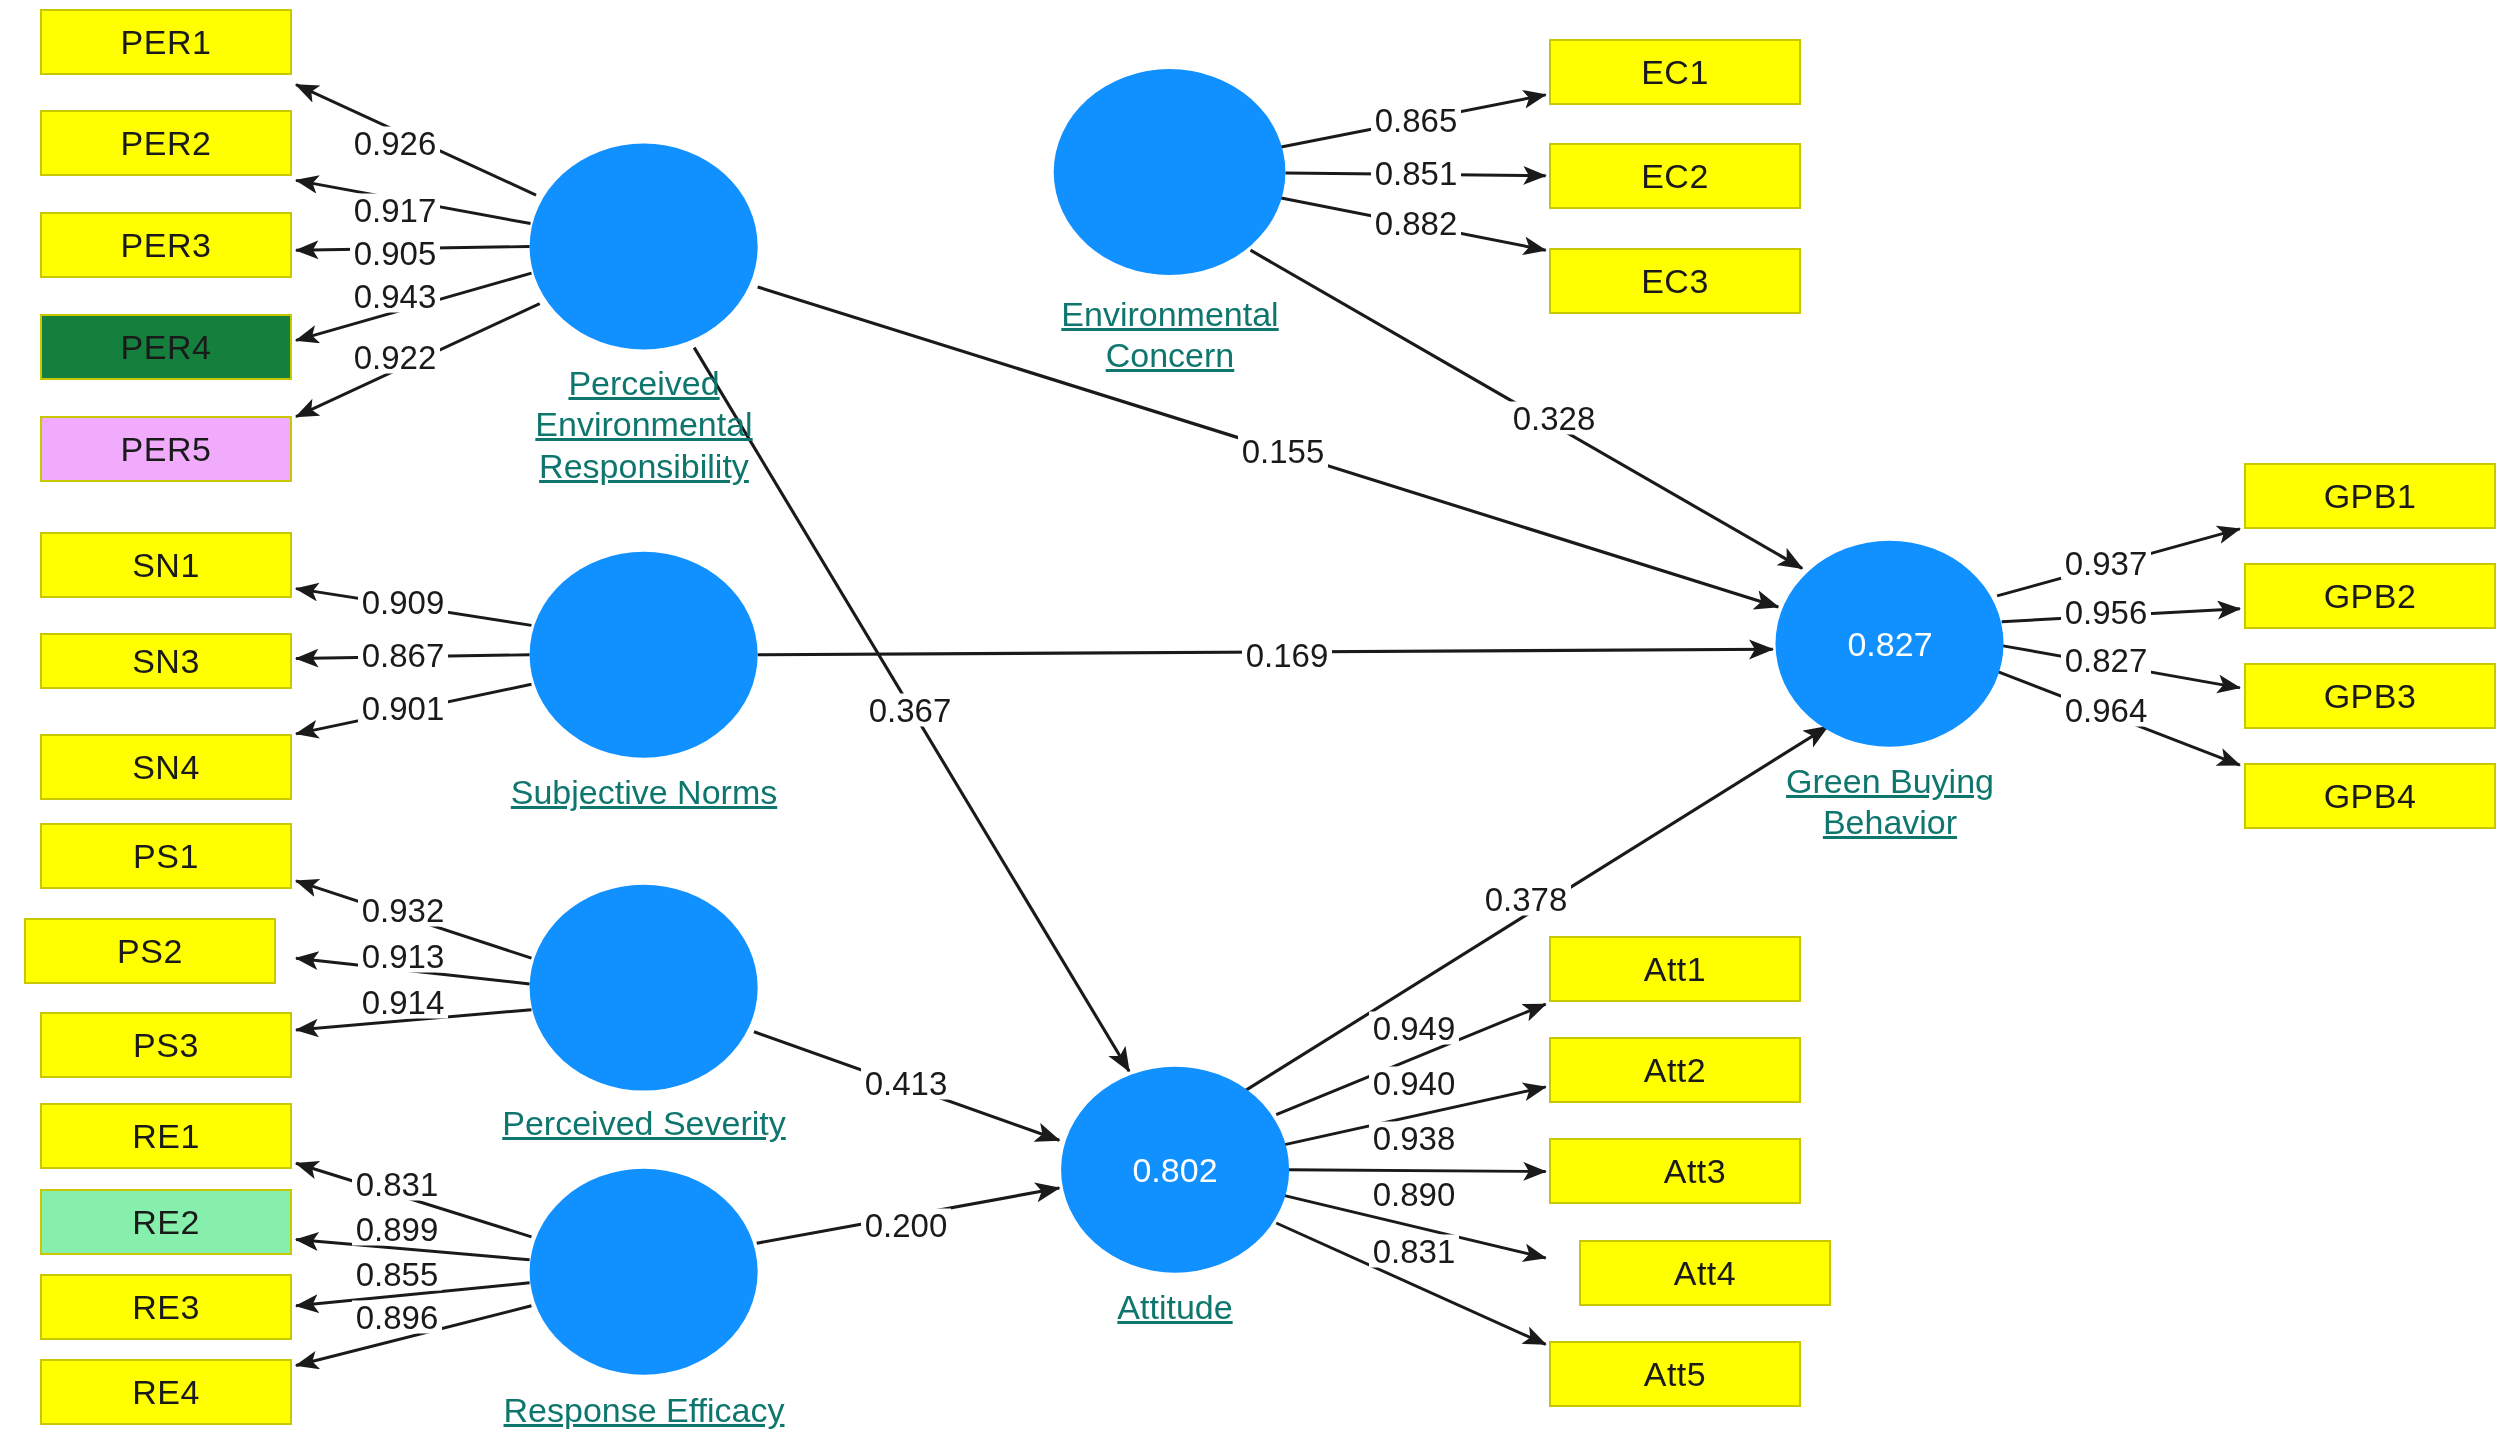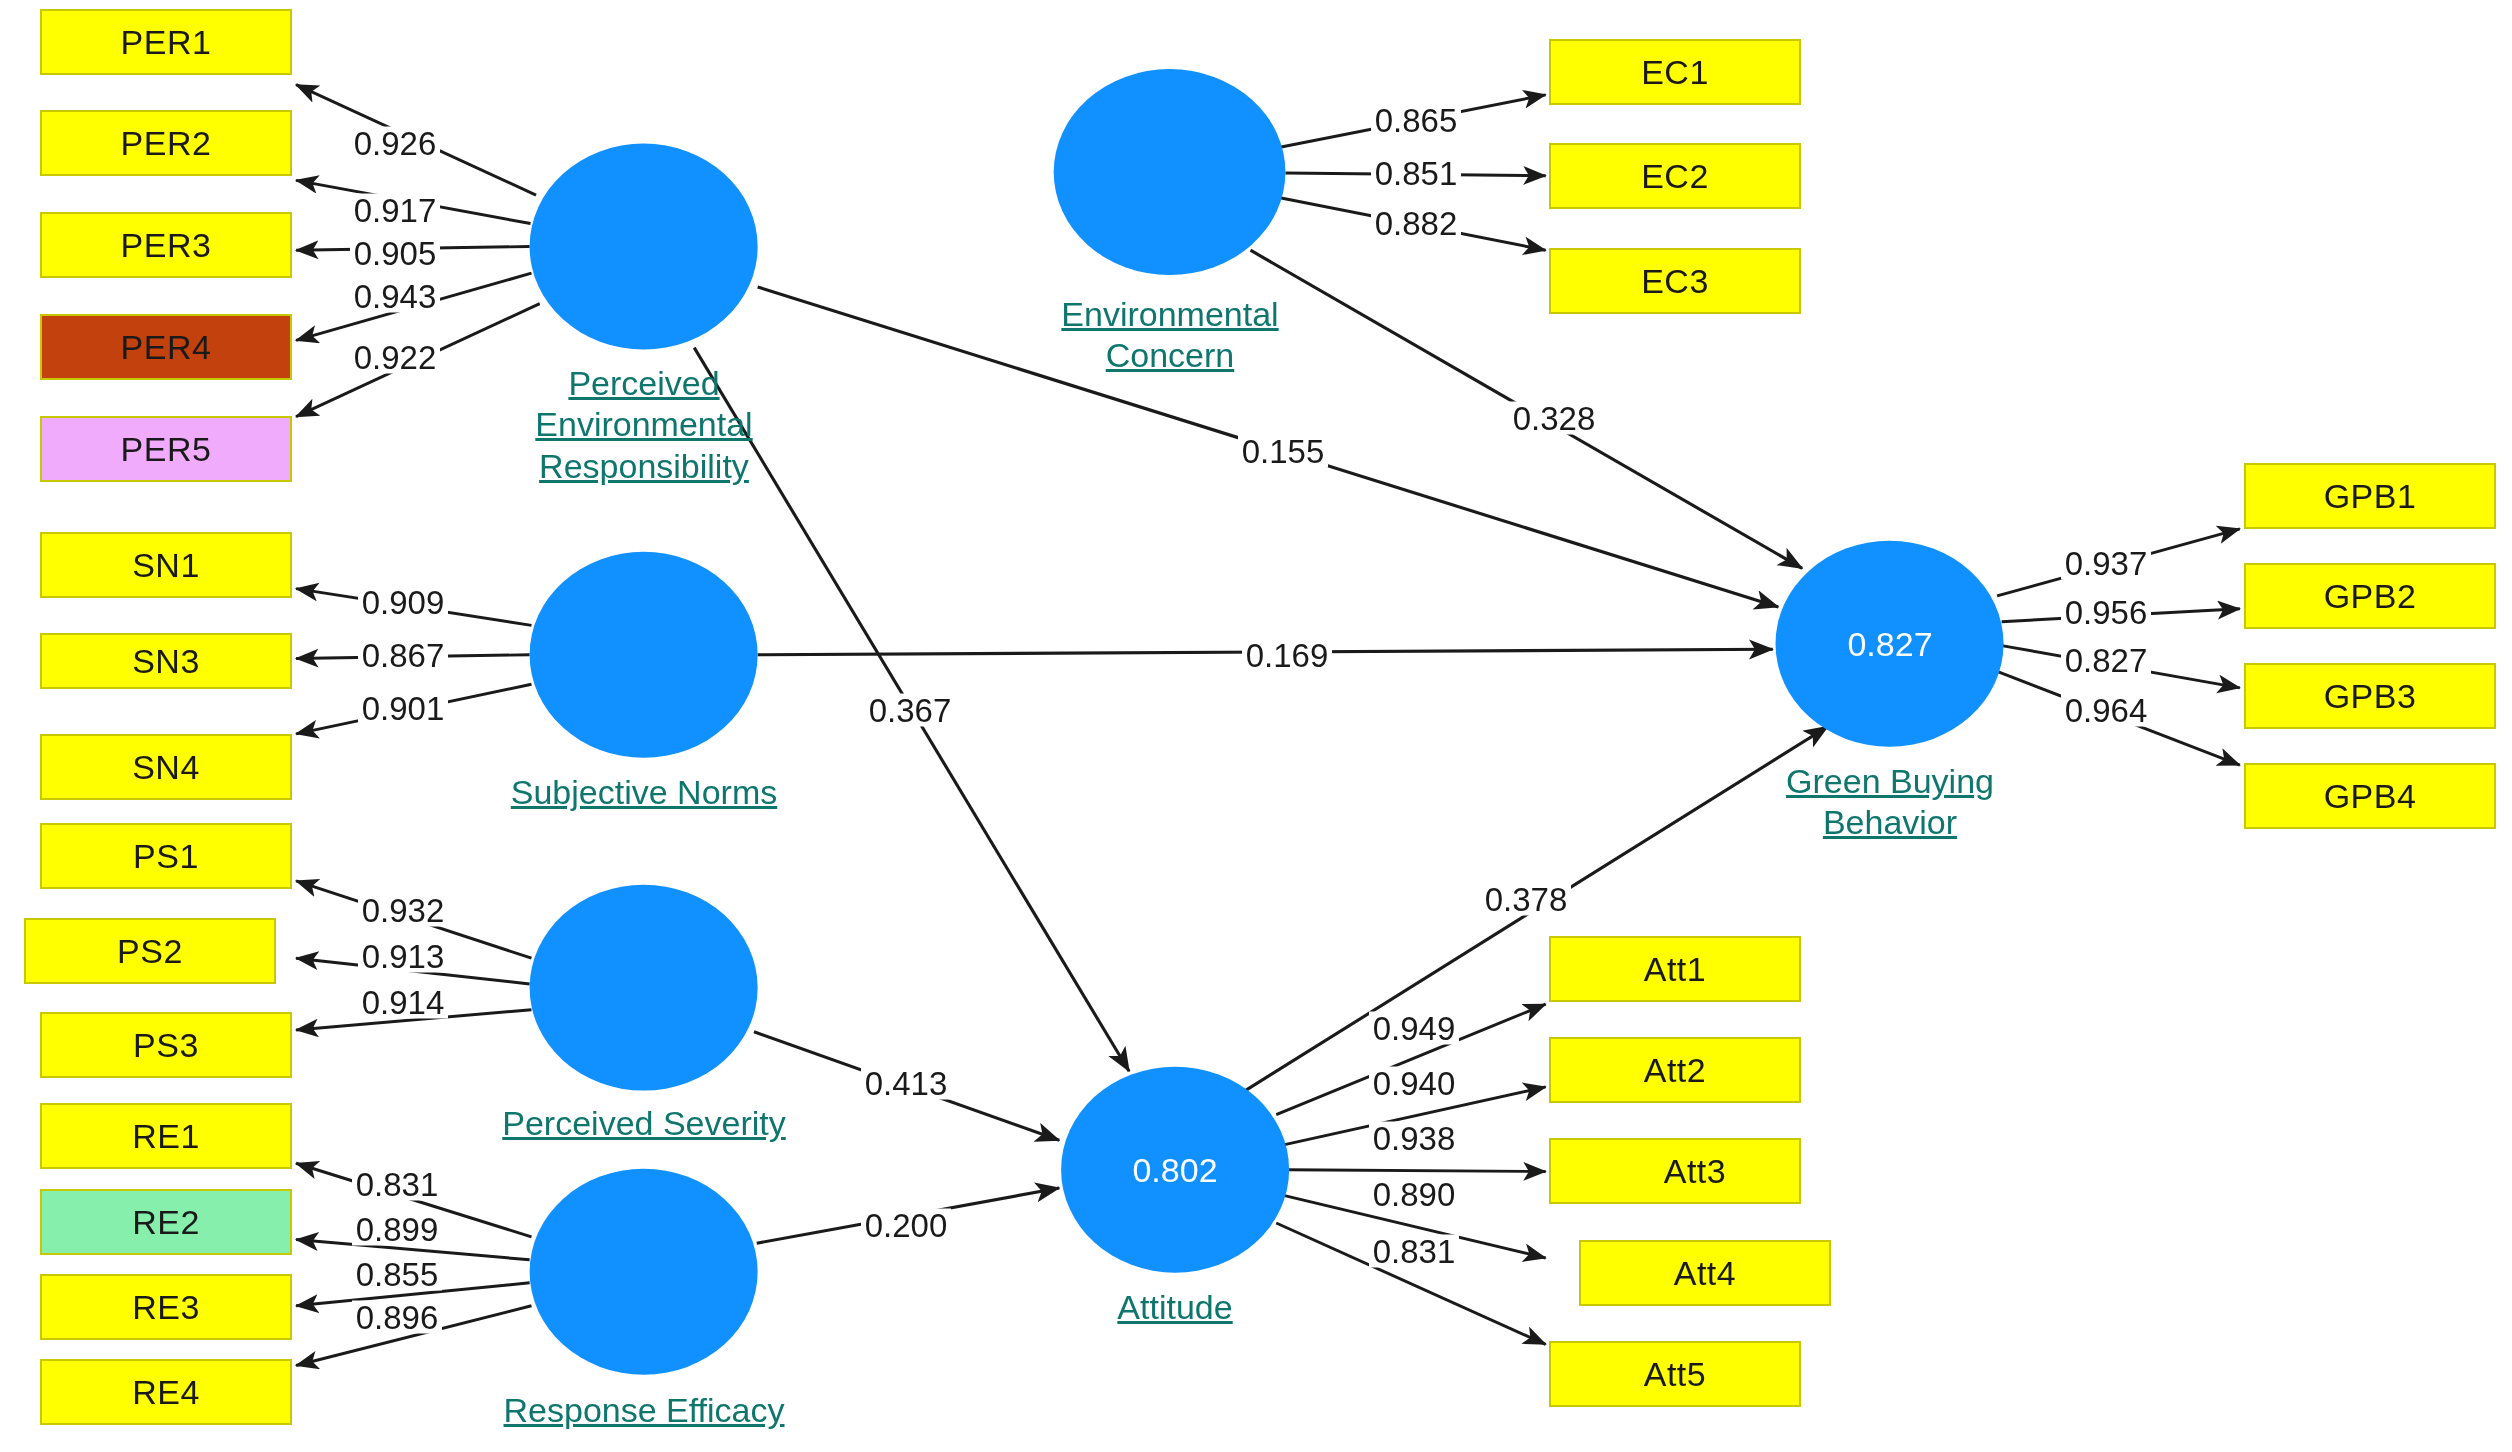--- a/index.html
+++ b/index.html
@@ -88,21 +88,21 @@
   <div id="indicators-layer">
       <div class="ind-box" style="left: 40px; top: 9.2px; width: 252px; height: 66px; background: rgb(255, 255, 0); border-color: rgb(200, 200, 0);">
         <span>PER1</span>
       </div>
       <div class="ind-box" style="left: 40px; top: 110px; width: 252px; height: 66px; background: rgb(255, 255, 0); border-color: rgb(200, 200, 0);">
         <span>PER2</span>
       </div>
       <div class="ind-box" style="left: 40px; top: 212px; width: 252px; height: 66px; background: rgb(255, 255, 0); border-color: rgb(200, 200, 0);">
         <span>PER3</span>
       </div>
-      <div class="ind-box" style="left: 40px; top: 314px; width: 252px; height: 66px; background: #c2410c; border-color: rgb(200, 200, 0);">
+      <div class="ind-box" style="left: 40px; top: 314px; width: 252px; height: 66px; background: #15803d; border-color: rgb(200, 200, 0);">
         <span>PER4</span>
       </div>
       <div class="ind-box" style="left: 40px; top: 416px; width: 252px; height: 66px; background: #f0abfc; border-color: rgb(200, 200, 0);">
         <span>PER5</span>
       </div>
       <div class="ind-box" style="left: 40px; top: 532px; width: 252px; height: 66px; background: rgb(255, 255, 0); border-color: rgb(200, 200, 0);">
         <span>SN1</span>
       </div>
       <div class="ind-box" style="left: 40px; top: 633px; width: 252px; height: 56px; background: rgb(255, 255, 0); border-color: rgb(200, 200, 0);">
         <span>SN3</span>

